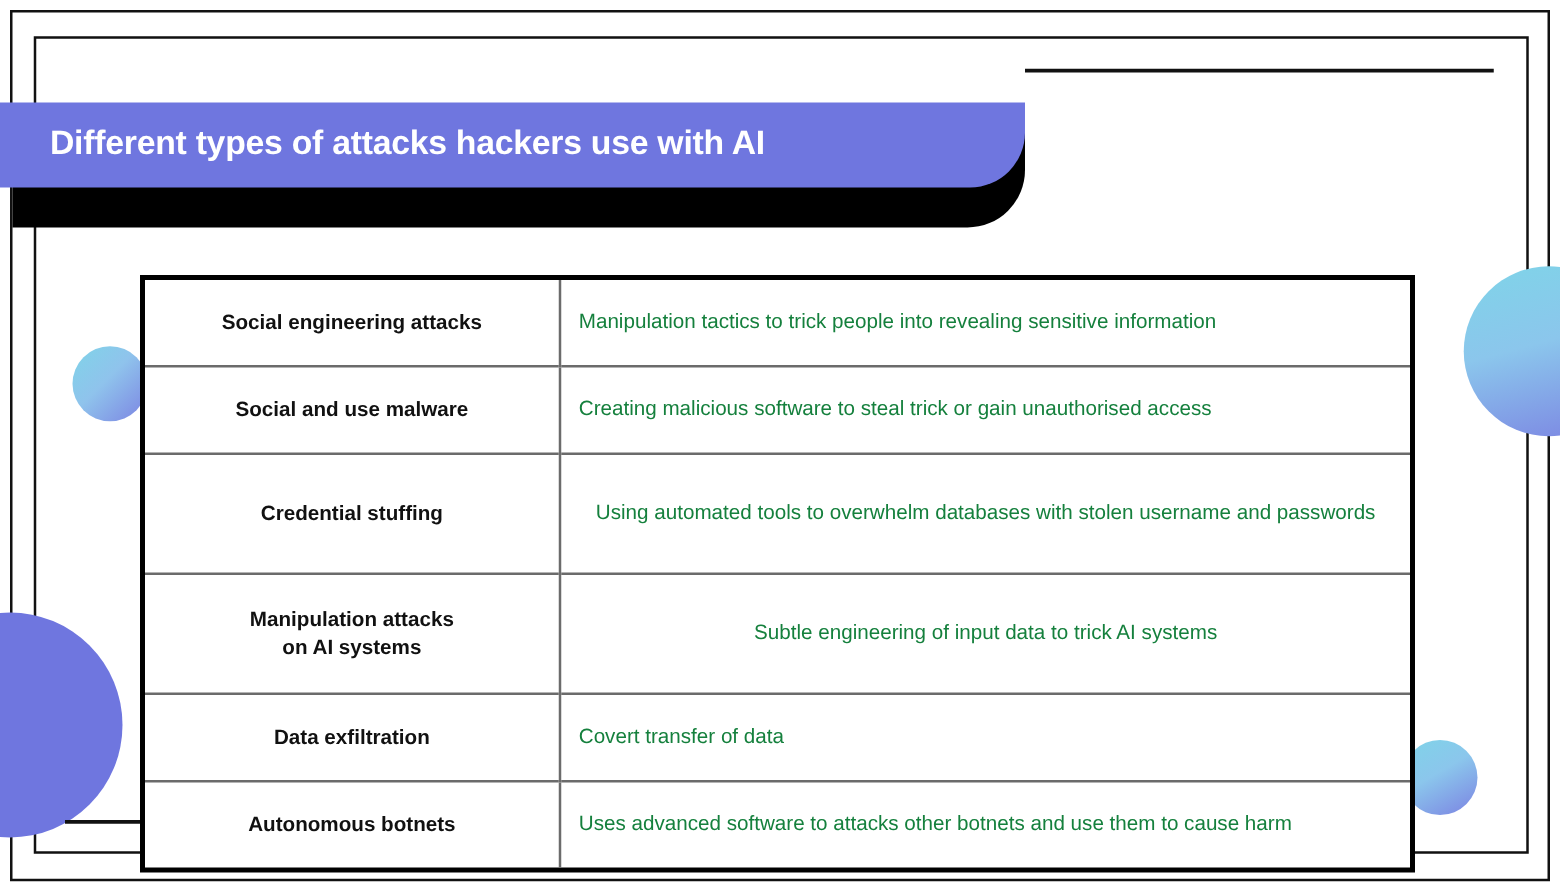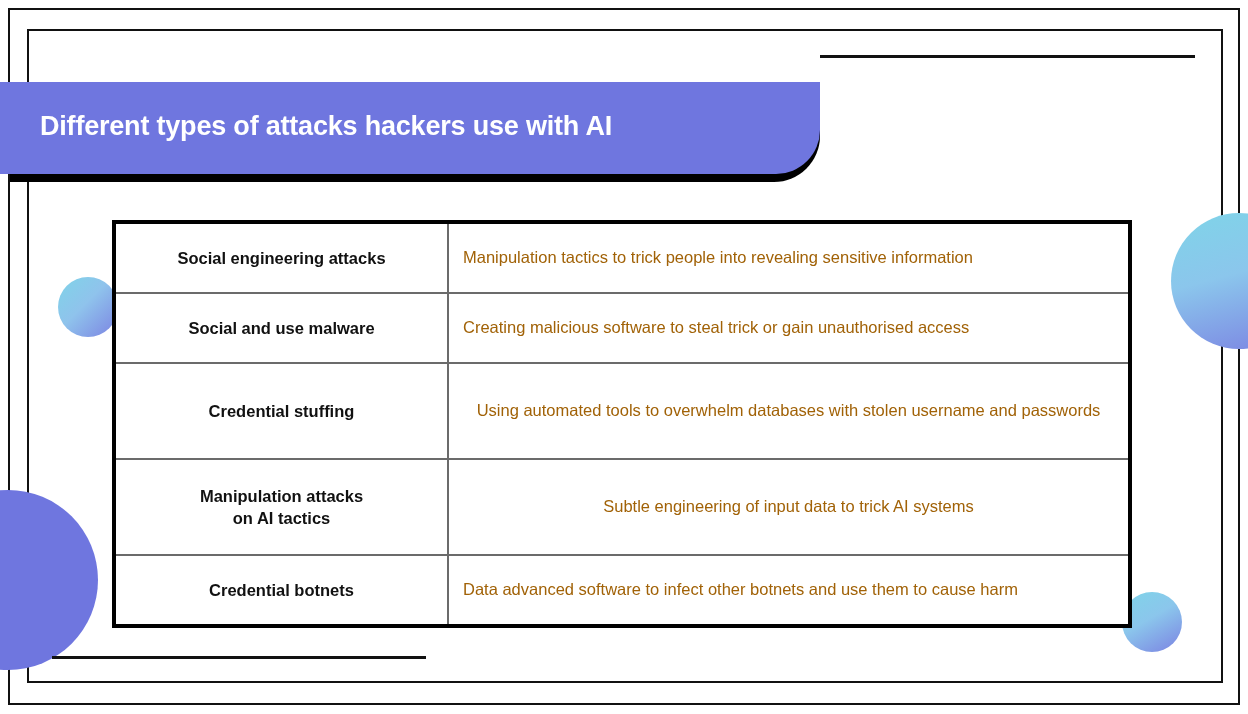--- a/index.html
+++ b/index.html
@@ -108,21 +108,21 @@
     left: 10px;
     top: 8px;
     width: 810px;
     height: 92px;
     background: #000000;
     border-bottom-right-radius: 46px;
   }
   .banner {
     position: relative;
     width: 820px;
-    height: 92px;
+    height: 68px;
     background: #6F76DF;
     border-bottom-right-radius: 44px;
     display: flex;
     align-items: center;
   }
   .banner-title {
     color: #ffffff;
     font-size: 27px;
     font-weight: bold;
     letter-spacing: -0.2px;
@@ -160,21 +160,21 @@
     width: 303px;
     text-align: center;
     font-weight: bold;
     font-size: 16.5px;
     color: #111111;
     line-height: 1.35;
     border-right: 2px solid #6b6b6b;
   }
   .cell-desc {
     font-size: 16.5px;
-    color: #a16207;
+    color: #15803d;
     line-height: 1.42;
     padding-left: 20px;
     border-radius: 11px;
   }
   .row-h1 td { height: 48px; }
   .row-h2 td { height: 74px; text-align: center; }
 </style>
 </head>
 <body>
 
@@ -207,24 +207,28 @@
         </tr>
         <tr class="row-h1">
           <td class="cell-term">Social and use malware</td>
           <td class="cell-desc">Creating malicious software to steal trick or gain unauthorised access</td>
         </tr>
         <tr class="row-h2">
           <td class="cell-term">Credential stuffing</td>
           <td class="cell-desc">Using automated tools to overwhelm databases with stolen username and passwords</td>
         </tr>
         <tr class="row-h2">
-          <td class="cell-term"><span>Manipulation attacks</span><br><span>on AI tactics</span></td>
+          <td class="cell-term"><span>Manipulation attacks</span><br><span>on AI systems</span></td>
           <td class="cell-desc">Subtle engineering of input data to trick AI systems</td>
         </tr>
         <tr class="row-h1">
-          <td class="cell-term">Credential botnets</td>
-          <td class="cell-desc">Data advanced software to infect other botnets and use them to cause harm</td>
+          <td class="cell-term">Data exfiltration</td>
+          <td class="cell-desc">Covert transfer of data</td>
+        </tr>
+        <tr class="row-h1">
+          <td class="cell-term">Autonomous botnets</td>
+          <td class="cell-desc">Uses advanced software to attacks other botnets and use them to cause harm</td>
         </tr>
       </tbody>
     </table>
   </div>
 
 </div>
 
 </body></html>

